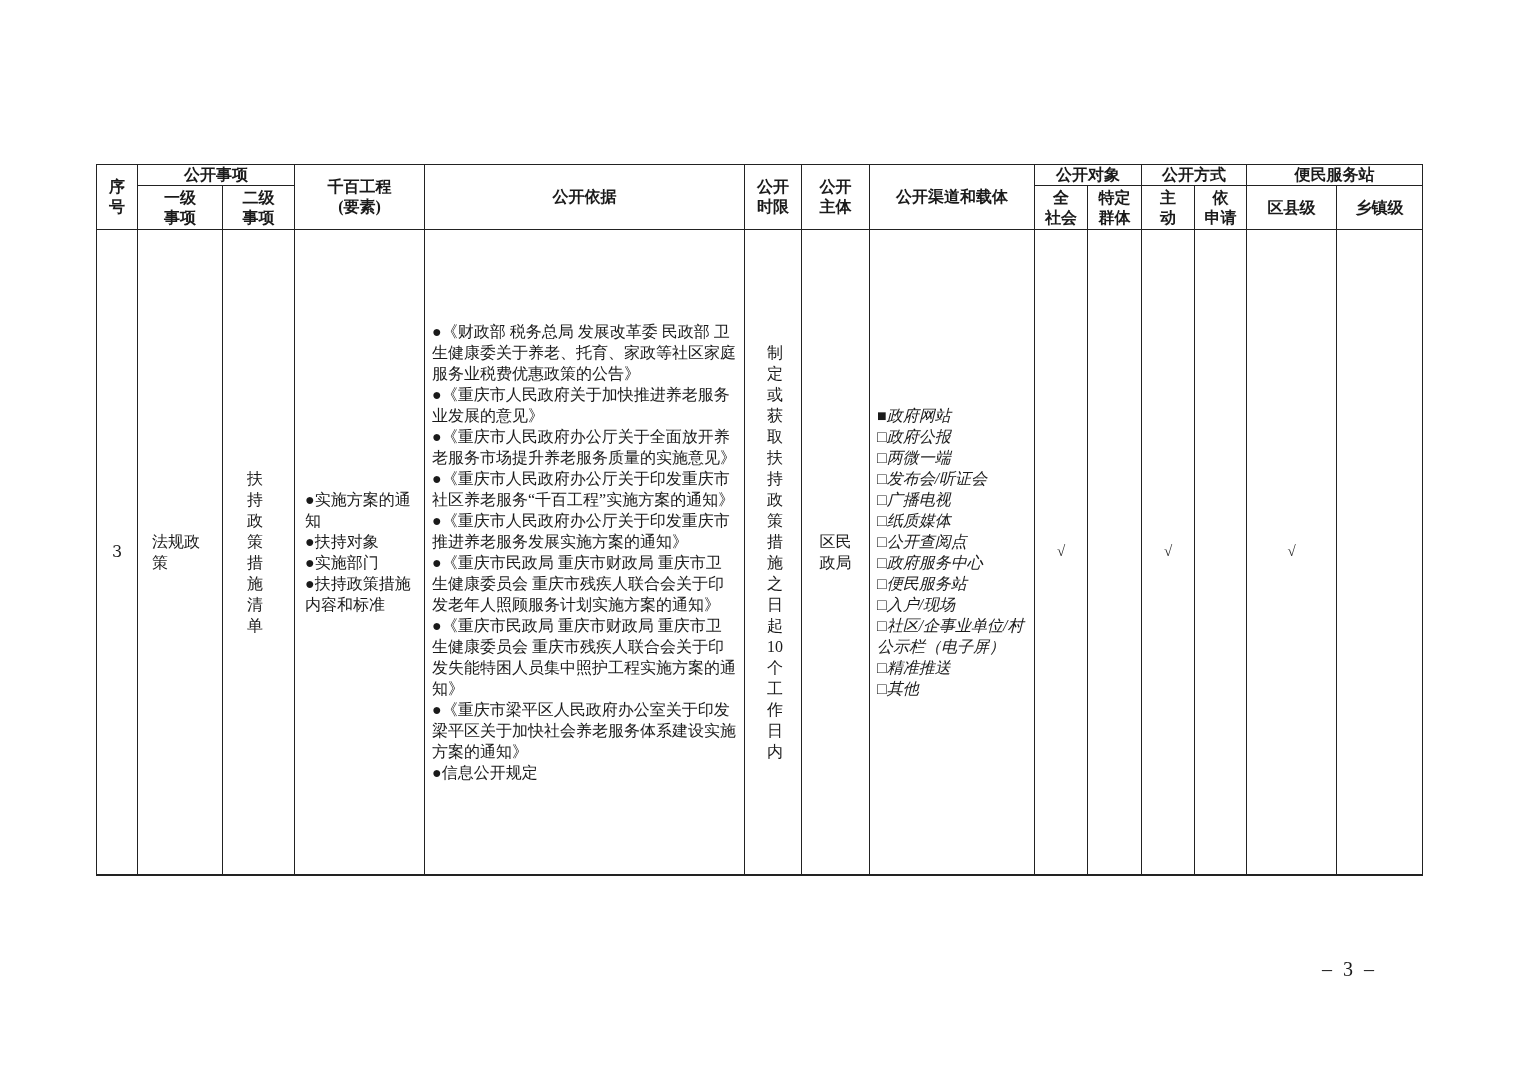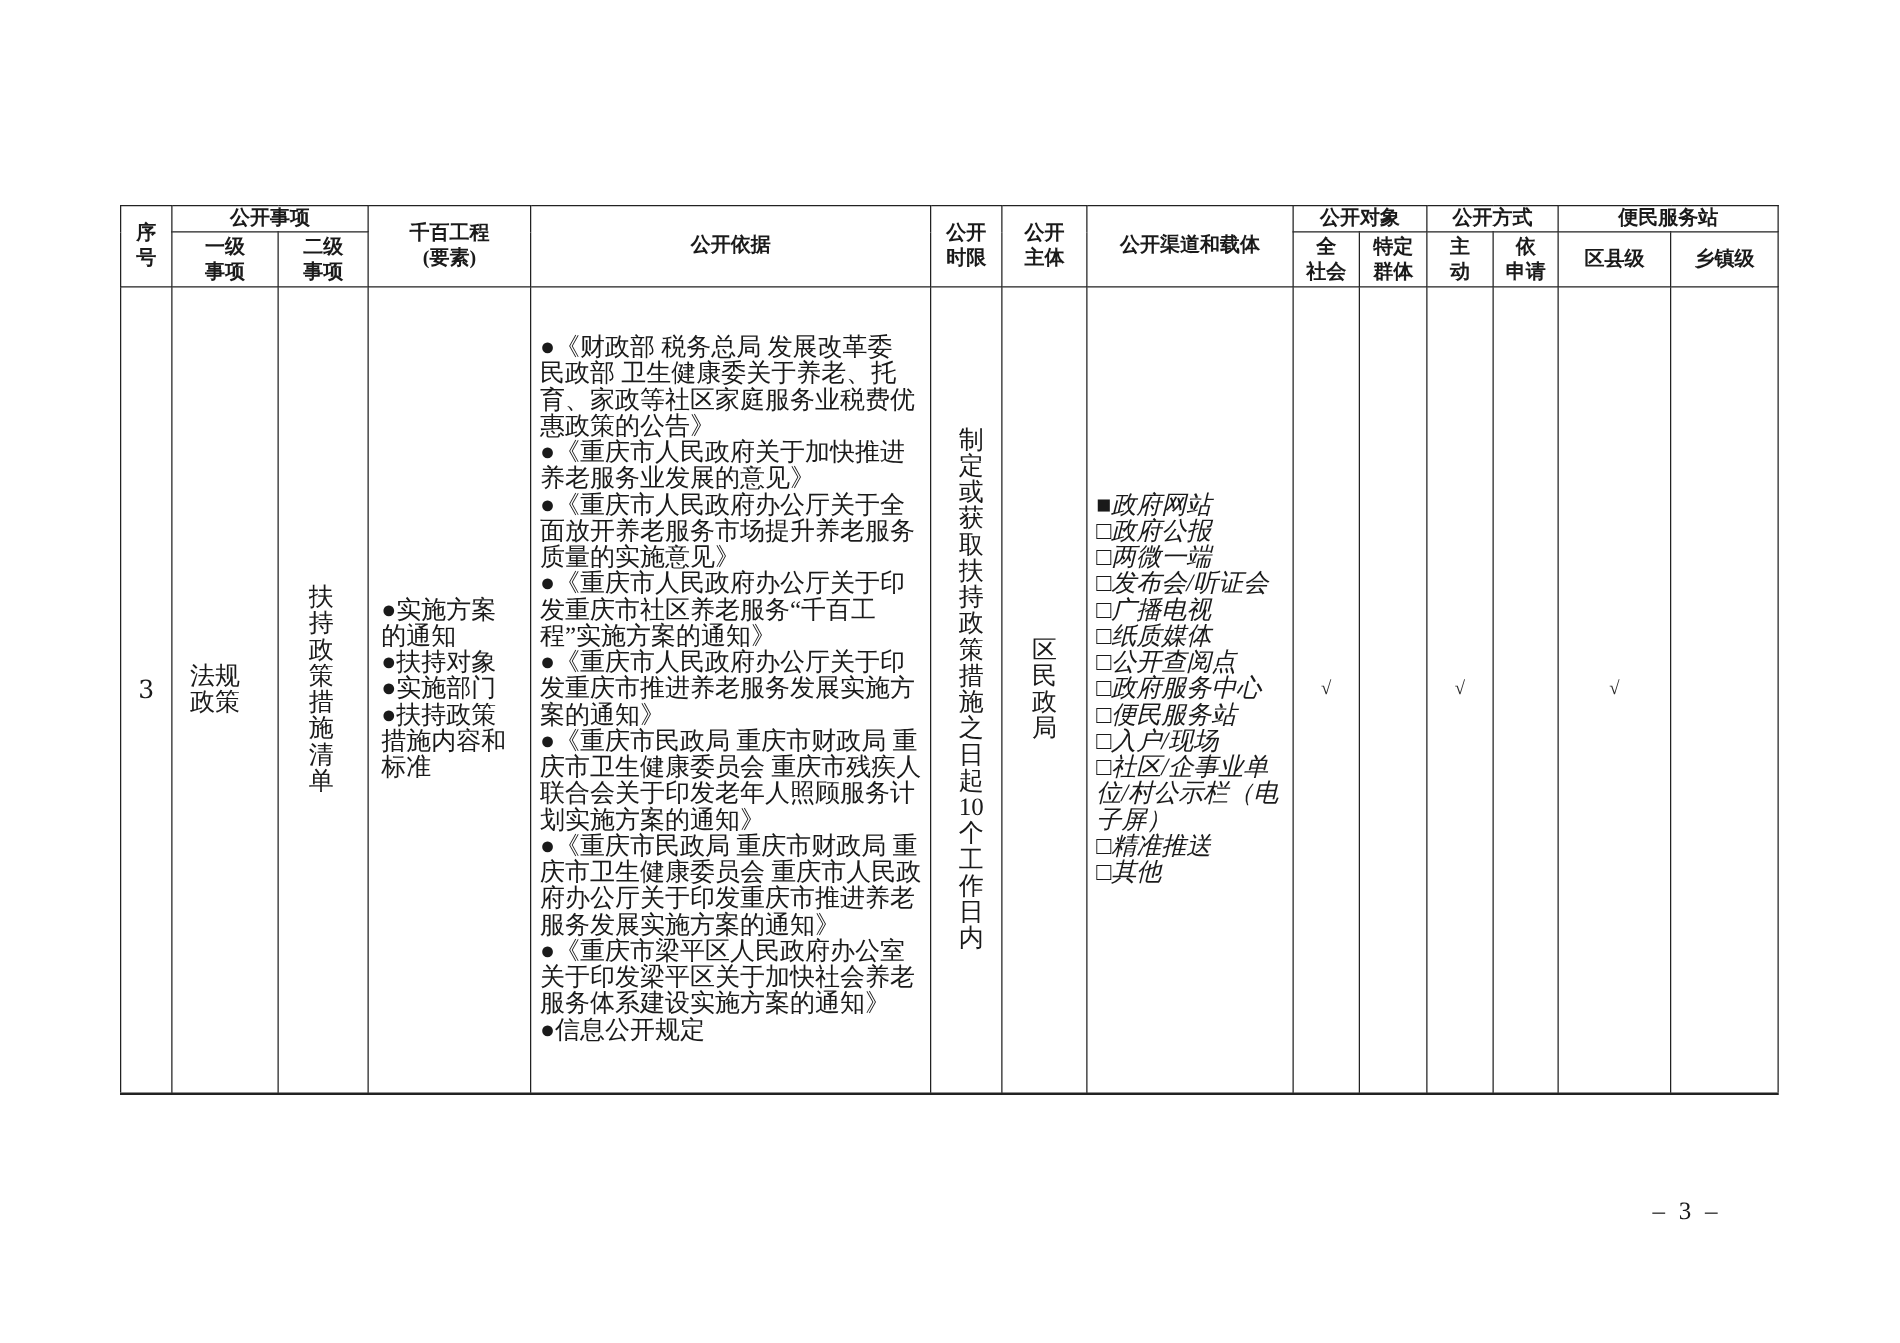--- a/index.html
+++ b/index.html
@@ -38,21 +38,21 @@
     font-weight: bold;
     text-align: center;
     white-space: pre-line;
     line-height: 20px;
     padding: 0 2px;
   }
   tr.header-row-1 { height: 19px; }
   tr.header-row-2 { height: 44px; }
   tr.body-row     { height: 645px; }
   .doc-table td {
-    font-size: 20px;
+    font-size: 16px;
     line-height: 21px;
   }
   td.cell-seq {
     text-align: center;
     font-family: "DejaVu Serif", serif;
   }
   td.cell-level1 { padding: 0 14px; text-align: left; }
   td.cell-level2 { padding: 0 24px;  text-align: left; }
   td.cell-content { padding: 0 10px; text-align: left; }
   td.cell-basis   { padding: 0 7px;  text-align: left; }
@@ -149,21 +149,21 @@
             <div class="list-line">●实施部门</div>
             <div class="list-line">●扶持政策措施内容和标准</div>
           </td>
         <td class="cell-basis">
             <div class="list-line">●《财政部 税务总局 发展改革委 民政部 卫生健康委关于养老、托育、家政等社区家庭服务业税费优惠政策的公告》</div>
             <div class="list-line">●《重庆市人民政府关于加快推进养老服务业发展的意见》</div>
             <div class="list-line">●《重庆市人民政府办公厅关于全面放开养老服务市场提升养老服务质量的实施意见》</div>
             <div class="list-line">●《重庆市人民政府办公厅关于印发重庆市社区养老服务“千百工程”实施方案的通知》</div>
             <div class="list-line">●《重庆市人民政府办公厅关于印发重庆市推进养老服务发展实施方案的通知》</div>
             <div class="list-line">●《重庆市民政局 重庆市财政局 重庆市卫生健康委员会 重庆市残疾人联合会关于印发老年人照顾服务计划实施方案的通知》</div>
-            <div class="list-line">●《重庆市民政局 重庆市财政局 重庆市卫生健康委员会 重庆市人民政府办公厅关于印发重庆市推进养老服务发展实施方案的通知》</div>
+            <div class="list-line">●《重庆市民政局 重庆市财政局 重庆市卫生健康委员会 重庆市残疾人联合会关于印发失能特困人员集中照护工程实施方案的通知》</div>
             <div class="list-line">●《重庆市梁平区人民政府办公室关于印发梁平区关于加快社会养老服务体系建设实施方案的通知》</div>
             <div class="list-line">●信息公开规定</div>
           </td>
         <td class="cell-time">制定
 或获
 取扶
 持政
 策措
 施之
 日起

